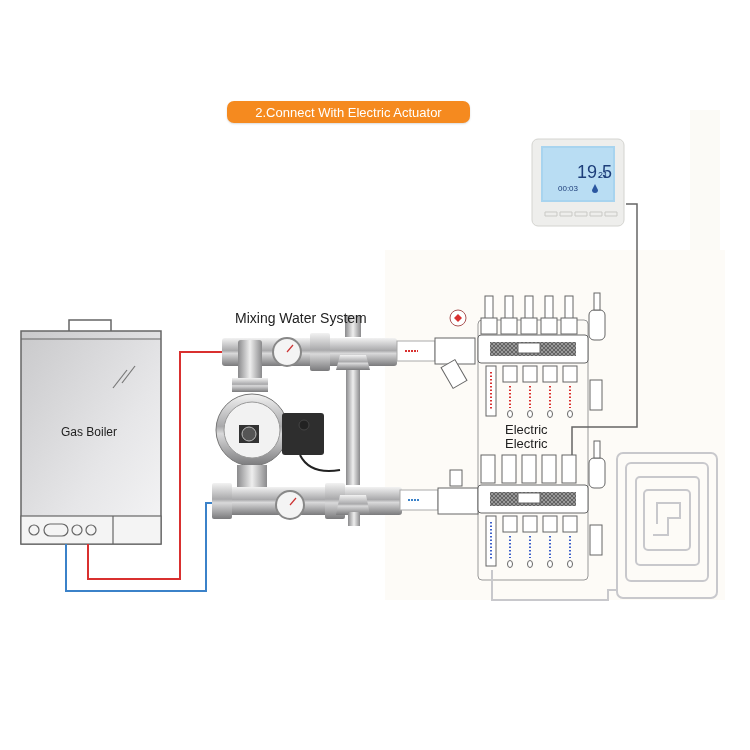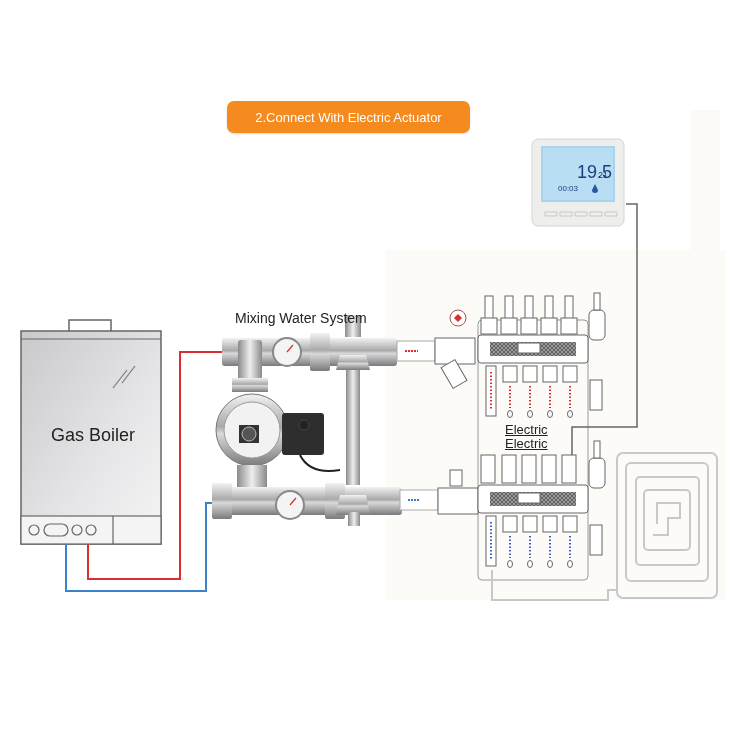--- a/index.html
+++ b/index.html
@@ -1,21 +1,21 @@
 <!DOCTYPE html>
 <html><head>
 <meta charset="utf-8">
 <style>
   html,body{margin:0;padding:0;background:#ffffff;}
   body{width:750px;height:750px;position:relative;overflow:hidden;font-family:"Liberation Sans",sans-serif;}
-  .banner{position:absolute;left:227px;top:101px;width:243px;height:32px;background:#f58a1f;border-radius:7px;color:#fff;font-size:13px;display:flex;align-items:center;justify-content:center;box-shadow:0 1px 2px rgba(0,0,0,0.15);}
+  .banner{position:absolute;left:227px;top:101px;width:243px;height:22px;background:#f58a1f;border-radius:7px;color:#fff;font-size:13px;display:flex;align-items:center;justify-content:center;box-shadow:0 1px 2px rgba(0,0,0,0.15);}
   .label{position:absolute;color:#222;font-size:13px;}
-  .lbl-boiler{left:51px;top:425px;font-size:18px;}
+  .lbl-boiler{left:61px;top:425px;font-size:12px;}
   .lbl-mix{left:235px;top:310px;font-size:14px;}
-  .lbl-act{left:505px;top:423px;font-size:13px;line-height:14px;text-align:center;text-decoration:underline;}
+  .lbl-act{left:505px;top:423px;font-size:13px;line-height:14px;text-align:center;}
   svg{position:absolute;left:0;top:0;}
 </style>
 </head>
 <body>
 
 <svg width="750" height="750" viewBox="0 0 750 750">
   <defs>
     <linearGradient id="boilerGrad" x1="0" y1="0" x2="1" y2="1">
       <stop offset="0" stop-color="#c9c9cb"></stop>
       <stop offset="0.6" stop-color="#e6e6e8"></stop>

